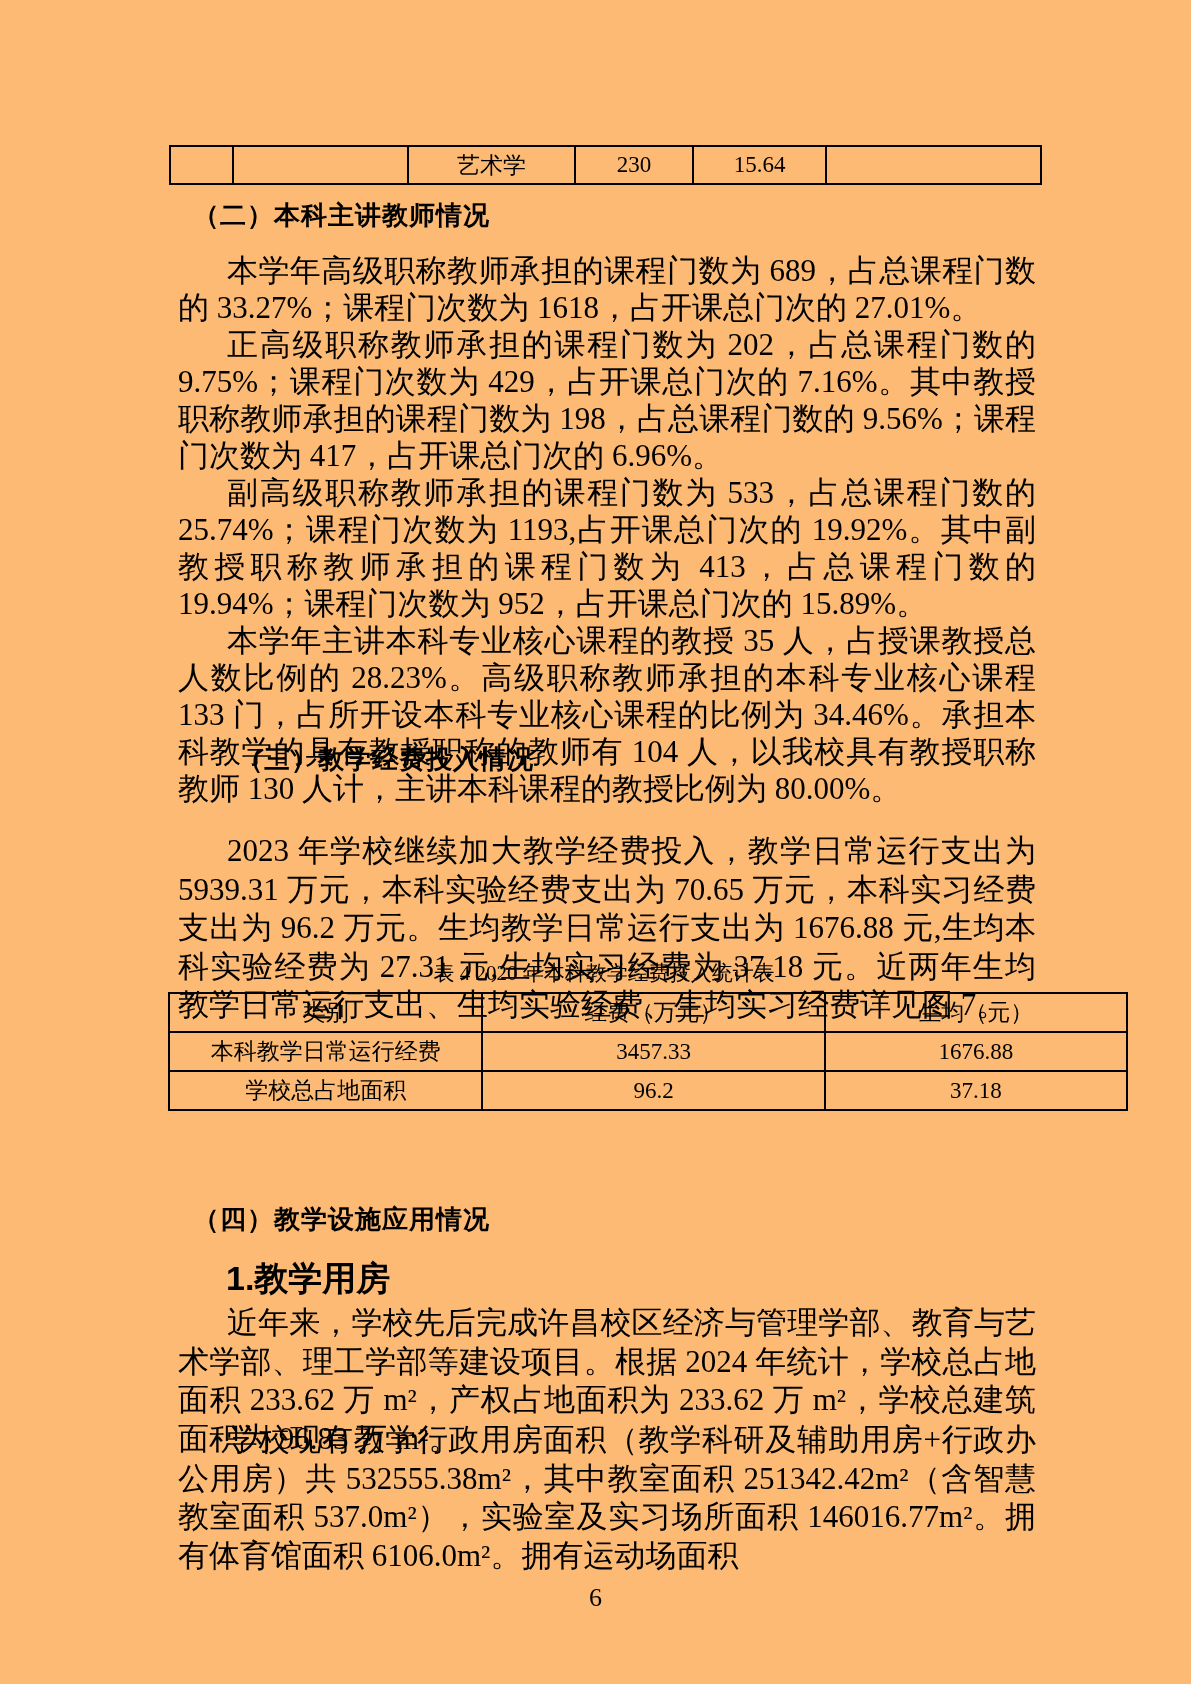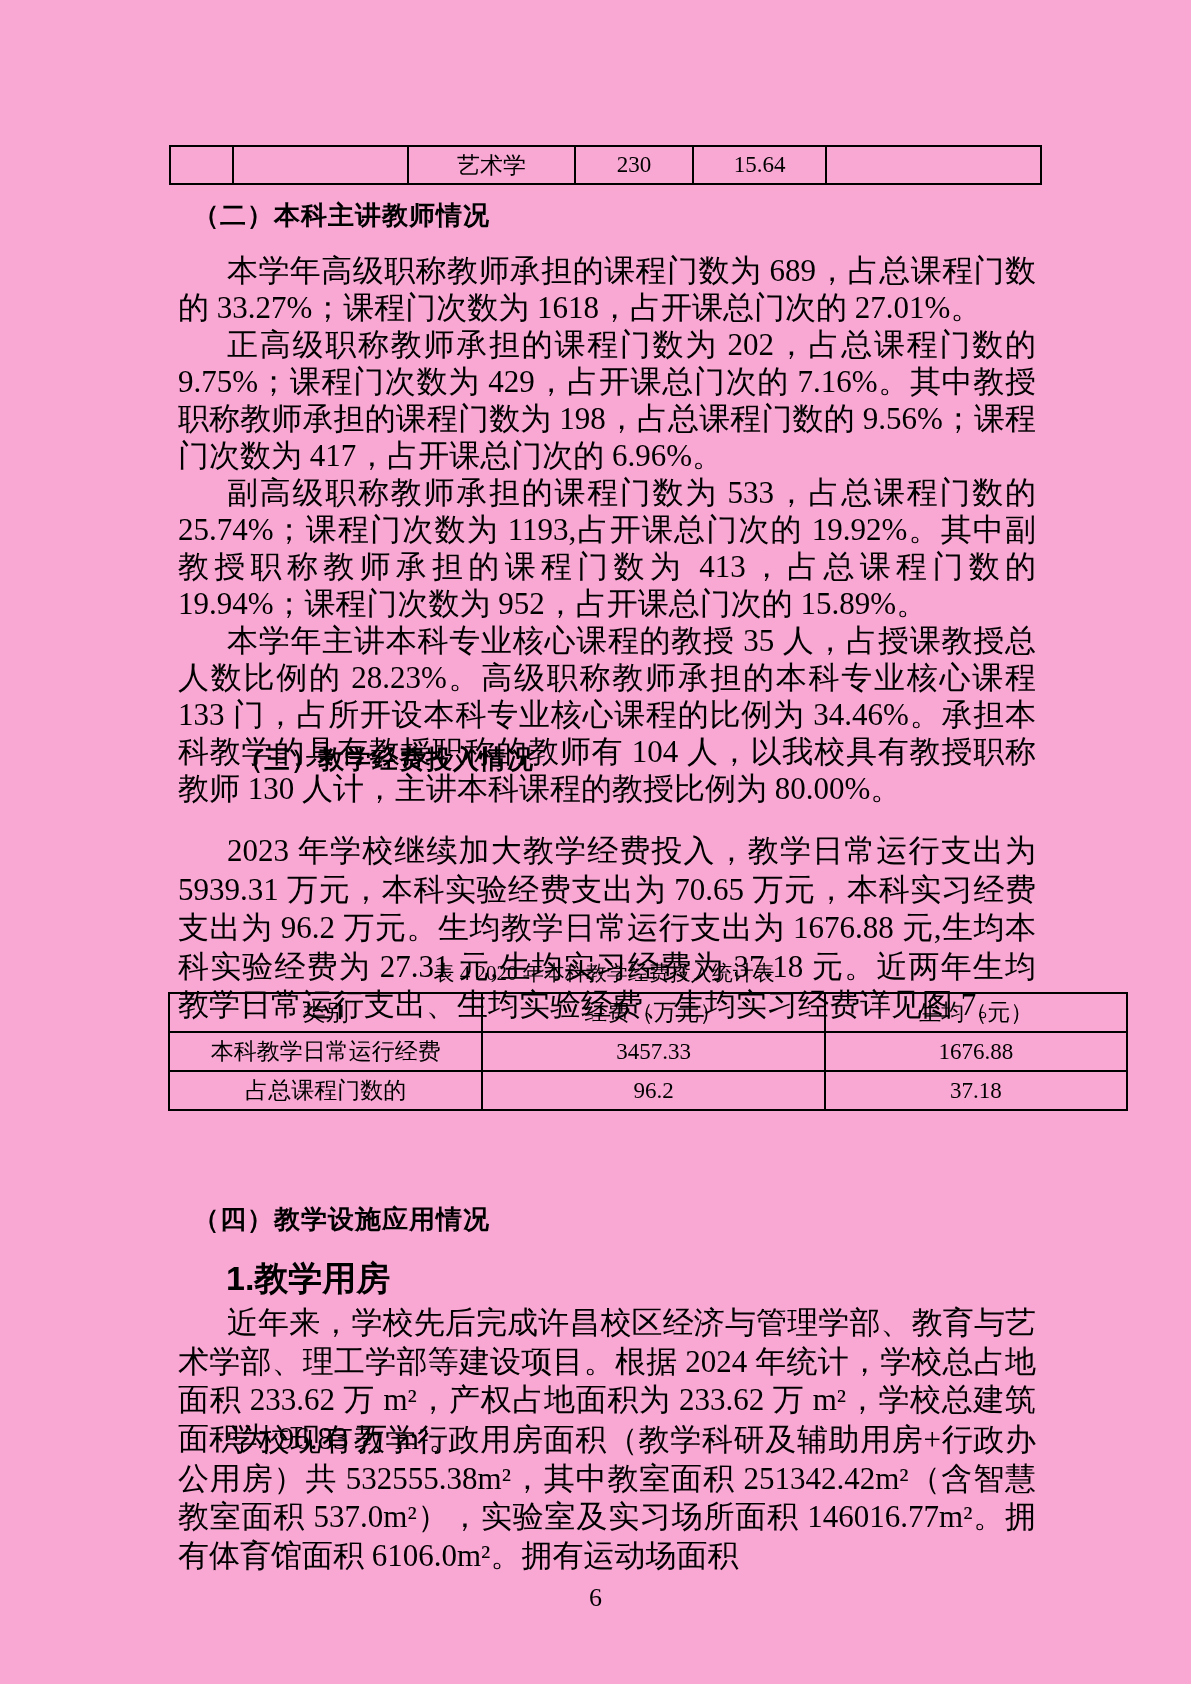--- a/index.html
+++ b/index.html
@@ -1,20 +1,20 @@
 <!DOCTYPE html>
 <html lang="zh"><head>
 <meta charset="utf-8">
 <style>
   html,body{margin:0;padding:0;background:#e8e8e8;}
   .page{
     position:relative;
     width:1191px;height:1684px;
     margin:0 auto;
-    background:#f9a8d4;
+    background:#fdba74;
     font-family:"Liberation Serif","DejaVu Serif",serif;
     color:#000;
     overflow:hidden;
   }
   
   .t1-wrap{position:absolute;left:169px;top:145px;width:871px;}
   table.t1{border-collapse:collapse;table-layout:fixed;width:100%;}
   table.t1 td{
     border:2px solid #000;
     height:36px;
@@ -130,21 +130,21 @@
           <th>类别</th>
           <th>经费（万元）</th>
           <th>生均（元）</th>
         </tr>
         <tr>
           <td>本科教学日常运行经费</td>
           <td>3457.33</td>
           <td>1676.88</td>
         </tr>
         <tr>
-          <td>占总课程门数的</td>
+          <td>学校总占地面积</td>
           <td>96.2</td>
           <td>37.18</td>
         </tr>
       </tbody>
     </table>
   </div>
 
   <h2 class="h-sec" style="top:1204px;font-family:Liberation Serif, serif;">（四）教学设施应用情况</h2>
 
   <h3 class="h-sub" style="top:1263px;">1.教学用房</h3>

